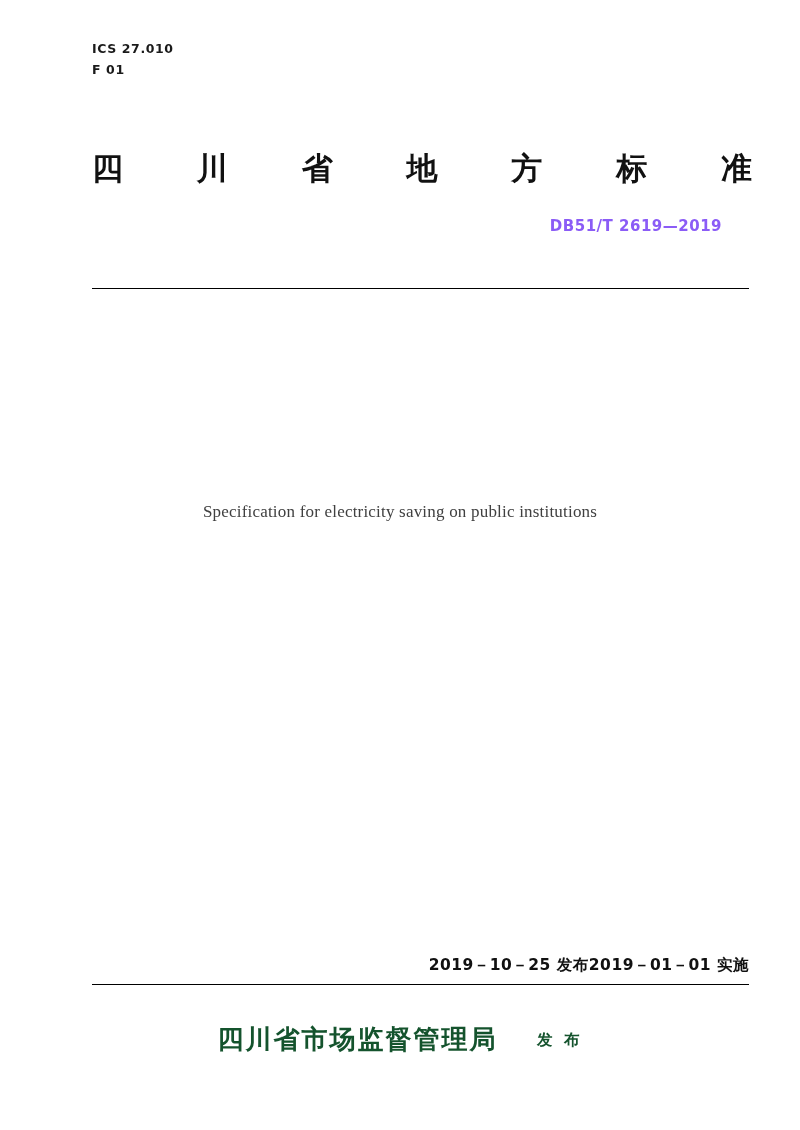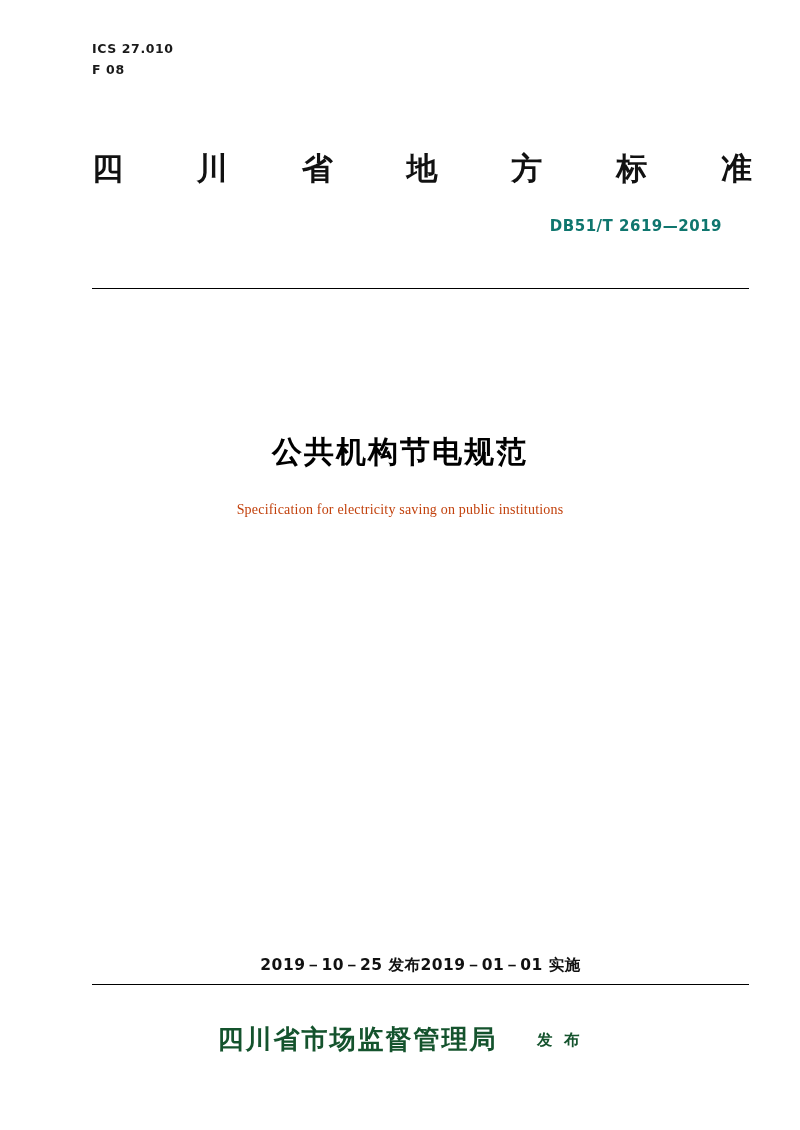--- a/index.html
+++ b/index.html
@@ -70,21 +70,21 @@
 
   
   .std-number {
     position: absolute;
     right: 78px;
     top: 217px;
     font-family: "DejaVu Sans", sans-serif;
     font-weight: bold;
     font-size: 15px;
     letter-spacing: 0.5px;
-    color: #0f766e;
+    color: #8b5cf6;
   }
 
   
   .rule-top {
     position: absolute;
     left: 92px;
     top: 288px;
     width: 657px;
     height: 1px;
     background: #000000;
@@ -111,33 +111,33 @@
     letter-spacing: 2px;
     color: #000000;
   }
   .doc-title-en {
     position: absolute;
     left: 0;
     right: 0;
     top: 502px;
     text-align: center;
     font-family: "Liberation Serif", serif;
-    font-size: 14px;
+    font-size: 17px;
     letter-spacing: 0.2px;
-    color: #c2410c;
+    color: #404040;
   }
 
   
   .dates-row {
     position: absolute;
     left: 92px;
     top: 955px;
     width: 657px;
     display: flex;
-    justify-content: center;
+    justify-content: flex-end;
     align-items: baseline;
     font-family: "DejaVu Sans", sans-serif;
     font-weight: bold;
     font-size: 15.5px;
     letter-spacing: 0.5px;
     color: #111111;
   }
 
   
   .publisher-row {
@@ -161,39 +161,38 @@
     vertical-align: 3px;
   }
 </style>
 </head>
 <body>
 
 <div class="page">
 
   <div class="ics-block">
     <div>ICS 27.010</div>
-    <div>F 08</div>
+    <div>F 01</div>
   </div>
 
 
   <div class="province-title">
     <span>四</span>
     <span>川</span>
     <span>省</span>
     <span>地</span>
     <span>方</span>
     <span>标</span>
     <span>准</span>
   </div>
 
   <div class="std-number">DB51/T 2619—2019</div>
 
   <div class="rule-top"></div>
 
-  <div class="doc-title-cn">公共机构节电规范</div>
   <div class="doc-title-en">Specification for electricity saving on public institutions</div>
 
   <div class="dates-row">
     <span>2019－10－25 发布</span>
     <span>2019－01－01 实施</span>
   </div>
 
   <div class="rule-bottom"></div>
 
   <div class="publisher-row">

